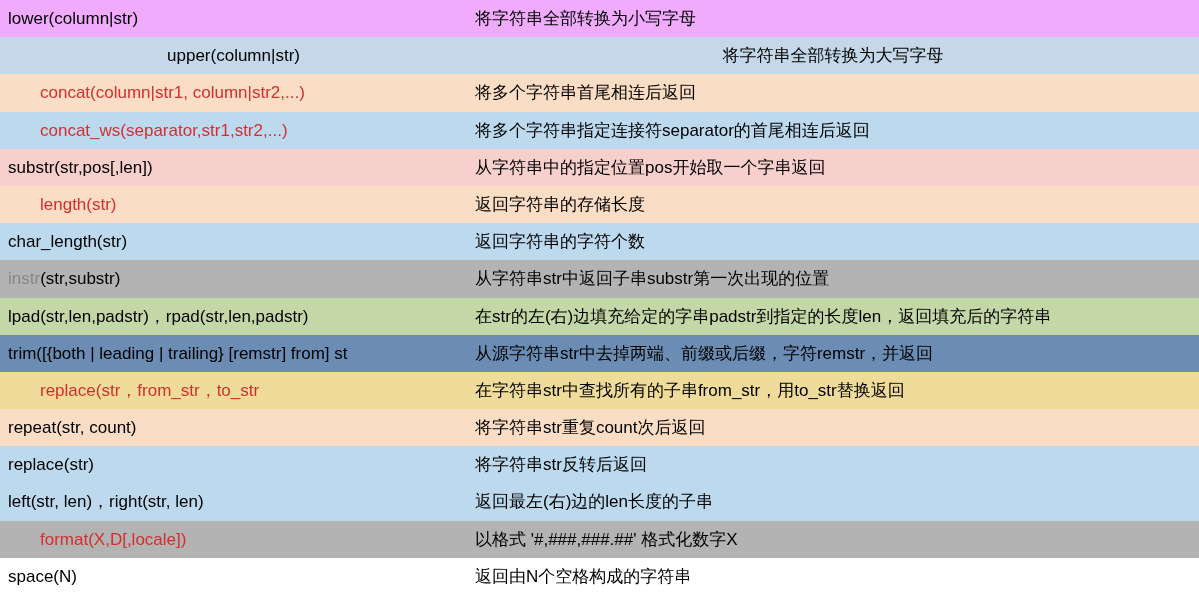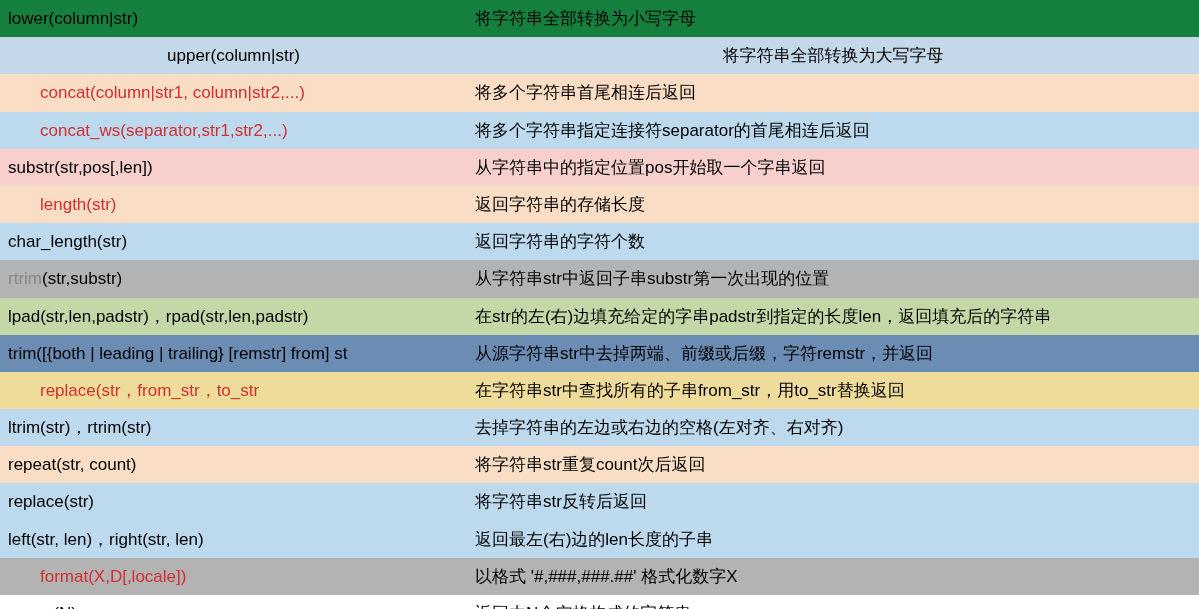--- a/index.html
+++ b/index.html
@@ -3,21 +3,21 @@
   <meta charset="utf-8">
   <style>
     * { margin: 0; padding: 0; box-sizing: border-box; }
     body { font-family: "Microsoft YaHei", Arial, sans-serif; font-size: 17px; width: 1199px; }
     table { width: 100%; border-collapse: collapse; table-layout: fixed; }
     td { padding: 5px 8px; vertical-align: middle; line-height: 1.6; white-space: nowrap; overflow: hidden; }
     td:first-child { width: 467px; }
     td:last-child { width: 732px; }
     .red { color: #d32f2f; padding-left: 40px; }
     .gray-faded { color: #888; }
-    .bg-green-light { background: #15803d; }
+    .bg-green-light { background: #f0abfc; }
     .bg-blue-light { background: #c4d8e9; text-align: center; }
     .bg-orange-light { background: #f9ddc4; }
     .bg-blue-sky { background: #bdd9ee; margin-top: 16px; }
     .bg-red-light { background: #f7d0cd; }
     .bg-gray { background: #b3b3b3; }
     .bg-green-med { background: #c4d8a7; }
     .bg-blue-dark { background: #6b8cb3; }
     .bg-tan { background: #f0dc9a; }
     .container { position: relative; }
   </style>
@@ -49,38 +49,34 @@
         </tr>
         <tr class="bg-orange-light">
           <td class="red">length(str)</td>
           <td>返回字符串的存储长度</td>
         </tr>
         <tr class="bg-blue-sky">
           <td>char_length(str)</td>
           <td>返回字符串的字符个数</td>
         </tr>
         <tr class="bg-gray">
-          <td><span class="gray-faded" style="font-weight: 500;">rtrim</span><span>(str,substr)</span></td>
+          <td><span class="gray-faded" style="font-weight: 500;">instr</span><span>(str,substr)</span></td>
           <td>从字符串str中返回子串substr第一次出现的位置</td>
         </tr>
         <tr class="bg-green-med">
           <td>lpad(str,len,padstr)，rpad(str,len,padstr)</td>
           <td>在str的左(右)边填充给定的字串padstr到指定的长度len，返回填充后的字符串</td>
         </tr>
         <tr class="bg-blue-dark">
           <td>trim([{both | leading | trailing} [remstr] from] st</td>
           <td>从源字符串str中去掉两端、前缀或后缀，字符remstr，并返回</td>
         </tr>
         <tr class="bg-tan">
           <td class="red">replace(str，from_str，to_str</td>
           <td>在字符串str中查找所有的子串from_str，用to_str替换返回</td>
-        </tr>
-        <tr class="bg-blue-sky">
-          <td>ltrim(str)，rtrim(str)</td>
-          <td>去掉字符串的左边或右边的空格(左对齐、右对齐)</td>
         </tr>
         <tr class="bg-orange-light">
           <td>repeat(str, count)</td>
           <td>将字符串str重复count次后返回</td>
         </tr>
         <tr class="bg-blue-sky">
           <td>replace(str)</td>
           <td>将字符串str反转后返回</td>
         </tr>
         <tr class="bg-blue-sky">

